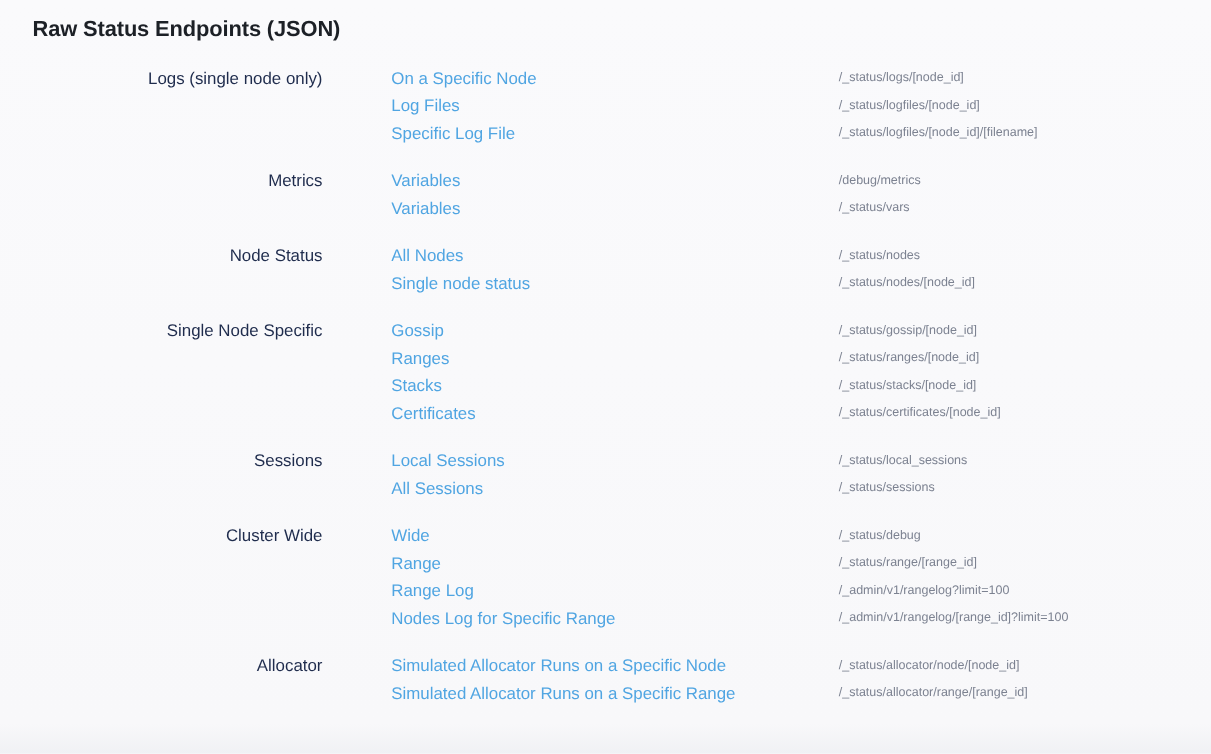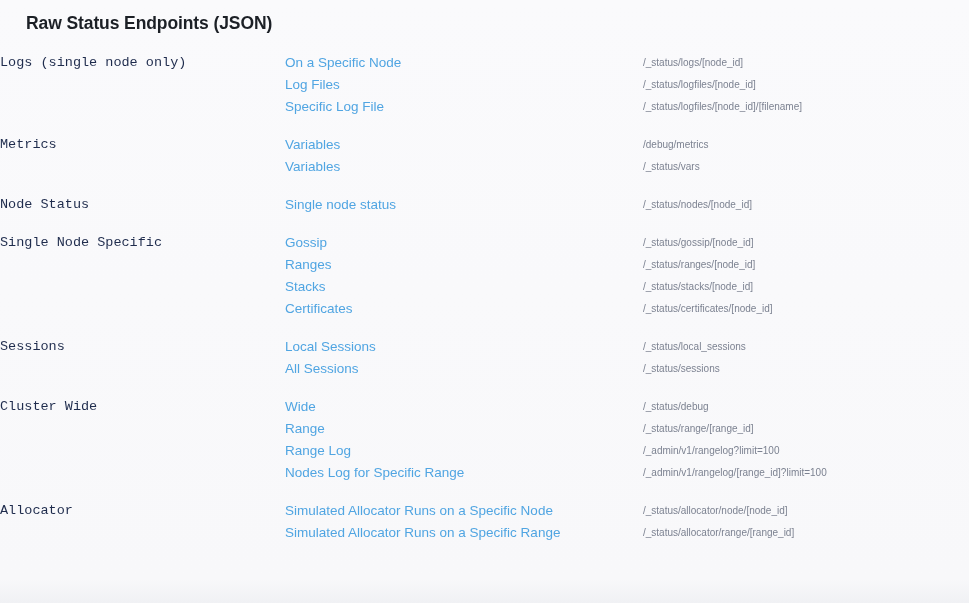--- a/index.html
+++ b/index.html
@@ -29,34 +29,34 @@
   }
   .sections { }
   .section {
     display: flex;
     align-items: flex-start;
     margin-bottom: 16px;
   }
   .section-category {
     width: 258px;
     flex: 0 0 258px;
-    text-align: left;
+    text-align: right;
     font-size: 13.5px;
     font-weight: 400;
     color: #1f2c4d;
     line-height: 22px;
-    font-family: Liberation Mono, monospace;
   }
   .section-rows {
     flex: 1;
     margin-left: 27px;
   }
   .endpoint-row {
     display: flex;
     line-height: 22px;
+    margin-left: 28px;
   }
   .endpoint-link {
     width: 358px;
     flex: 0 0 358px;
     font-size: 13.5px;
     color: #50a5e2;
     text-decoration: none;
     cursor: pointer;
     white-space: nowrap;
     overflow: hidden;
@@ -99,20 +99,24 @@
           </div>
           <div class="endpoint-row">
             <a class="endpoint-link">Variables</a>
             <span class="endpoint-path">/_status/vars</span>
           </div>
         </div>
       </div>
       <div class="section">
         <div class="section-category">Node Status</div>
         <div class="section-rows">
+          <div class="endpoint-row">
+            <a class="endpoint-link">All Nodes</a>
+            <span class="endpoint-path">/_status/nodes</span>
+          </div>
           <div class="endpoint-row">
             <a class="endpoint-link">Single node status</a>
             <span class="endpoint-path">/_status/nodes/[node_id]</span>
           </div>
         </div>
       </div>
       <div class="section">
         <div class="section-category">Single Node Specific</div>
         <div class="section-rows">
           <div class="endpoint-row">

